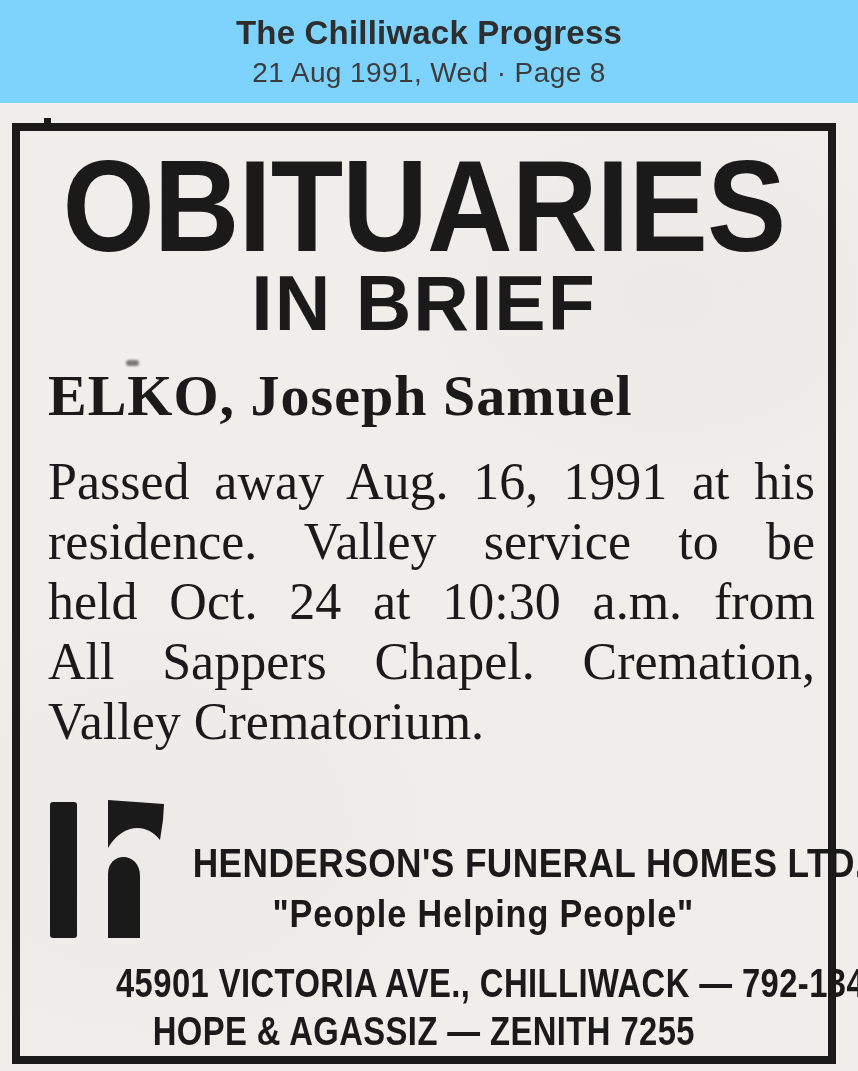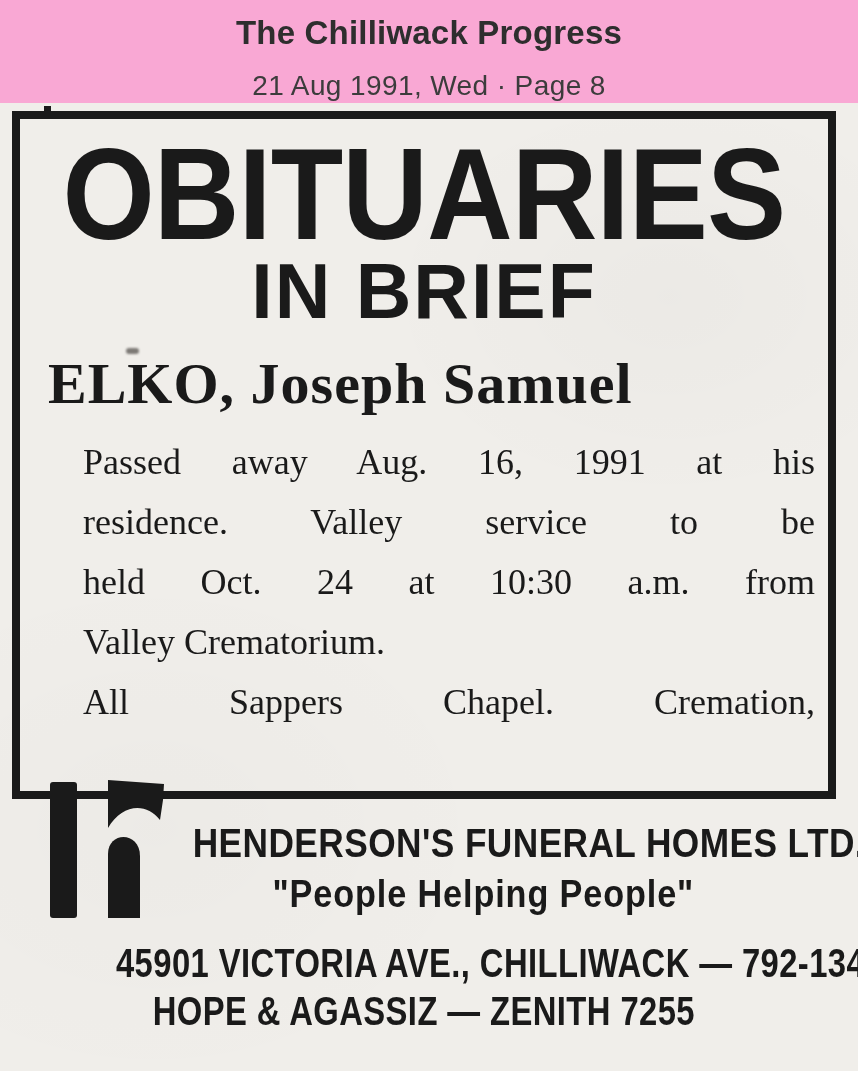--- a/index.html
+++ b/index.html
@@ -12,46 +12,46 @@
   .page{
     position:relative;
     width:858px;height:1071px;
     background:#ffffff;
     overflow:hidden;
     font-family:"Liberation Sans",sans-serif;
   }
   
   .header{
     position:absolute;top:0;left:0;width:858px;height:103px;
-    background:#f9a8d4;text-align:center;
+    background:#7dd3fc;text-align:center;
   }
   .pub-title{
     padding-top:14px;
     font-size:33px;font-weight:700;
     color:var(--header-text);
     letter-spacing:0.2px;
   }
   .pub-date{
-    margin-top:18px;
+    margin-top:5px;
     font-size:28px;font-weight:400;
     color:#3c3c3c;
     letter-spacing:0.4px;
   }
   
   .clipping{
     position:absolute;top:103px;left:0;
     width:858px;height:968px;
     background:
       radial-gradient(ellipse 420px 300px at 78% 20%, rgba(0,0,0,0.018), transparent 70%),
       radial-gradient(ellipse 500px 380px at 18% 75%, rgba(0,0,0,0.015), transparent 70%),
       var(--paper);
   }
   .ad-box{
-    position:absolute;left:12px;top:8px;
-    width:824px;height:688px;
+    position:absolute;left:12px;top:20px;
+    width:824px;height:941px;
     border:8px solid var(--ink);
     filter:blur(0.45px);
   }
   .border-nub{
     position:absolute;left:24px;top:-13px;width:7px;height:7px;
     background:var(--ink);
   }
   .ad-inner{position:relative;height:100%;color:var(--ink);}
   .headline-1{
     margin-top:8px;text-align:center;
@@ -67,27 +67,26 @@
   .speck{
     position:absolute;left:106px;top:221px;width:13px;height:6px;
     background:#7d7a76;border-radius:3px;filter:blur(1px);
   }
   .obituary{
     margin:24px 13px 0 28px;
     font-family:"Liberation Serif",serif;
   }
   .obit-name{
     font-size:58px;line-height:1.05;font-weight:700;
-    letter-spacing:1px;margin-bottom:17px;white-space:nowrap;
+    letter-spacing:1px;margin-bottom:25px;white-space:nowrap;
   }
   .bline{
-    font-size:36px;line-height:60px;
+    font-size:52px;line-height:60px;
     text-align:justify;text-align-last:justify;
     white-space:nowrap0;
-    margin-left:35px;
   }
   .bline.last{text-align:left;text-align-last:left;}
   
   .brand{position:relative;margin-top:40px;height:152px;}
   .logo{position:absolute;left:28px;top:2px;width:122px;height:148px;}
   .brand-text{margin-left:118px;text-align:center;}
   .brand-name{
     padding-top:48px;
     font-size:41px;line-height:46px;font-weight:700;white-space:nowrap;
   }
@@ -126,22 +125,22 @@
           <span>IN BRIEF</span>
         </div>
 
         <div class="speck"></div>
 
         <div class="obituary">
           <div class="obit-name">ELKO, Joseph Samuel</div>
           <div class="bline">Passed away Aug. 16, 1991 at his</div>
           <div class="bline">residence. Valley service to be</div>
           <div class="bline">held Oct. 24 at 10:30 a.m. from</div>
+          <div class="bline">All Sappers Chapel. Cremation,</div>
           <div class="bline last">Valley Crematorium.</div>
-          <div class="bline">All Sappers Chapel. Cremation,</div>
         </div>
 
         <div class="brand">
           <svg class="logo" viewBox="0 0 122 148" aria-hidden="true">
             <rect x="2" y="8" width="27" height="136" rx="3" fill="#1a1a1a"></rect>
             <path d="M60 54 C74 30 98 28 112 46 L115 26 L116 10 L60 6 Z" fill="#1a1a1a"></path>
             <path d="M60 144 L60 80 C60 57 92 57 92 82 L92 144 Z" fill="#1a1a1a"></path>
           </svg>
           <div class="brand-text">
             <div class="brand-name">

